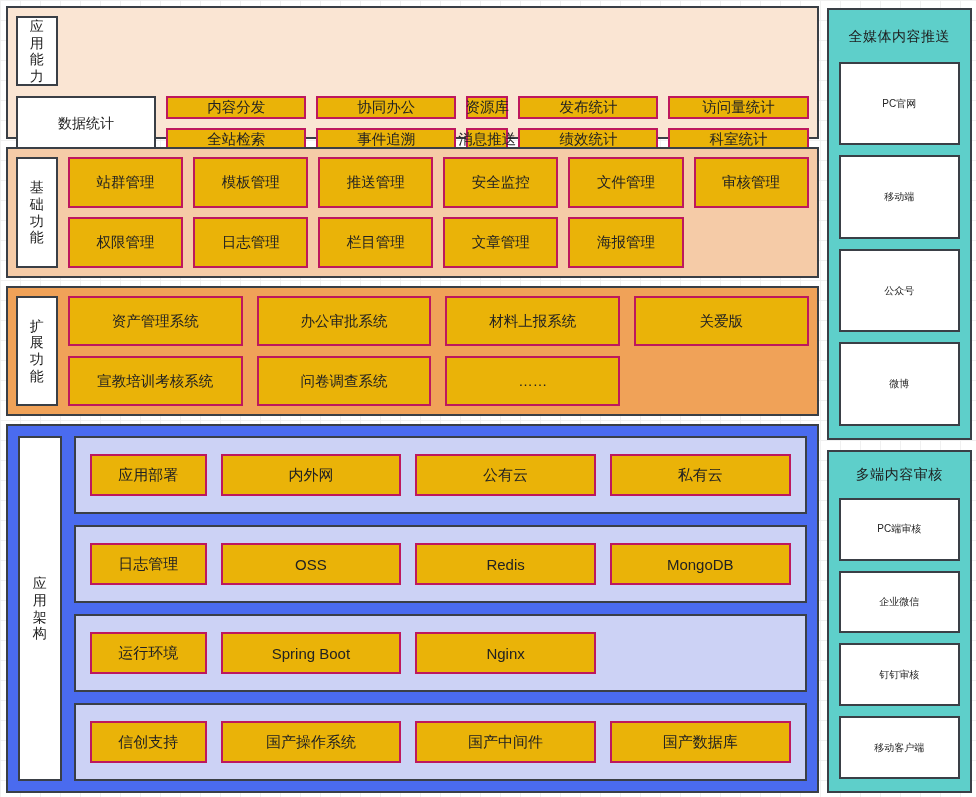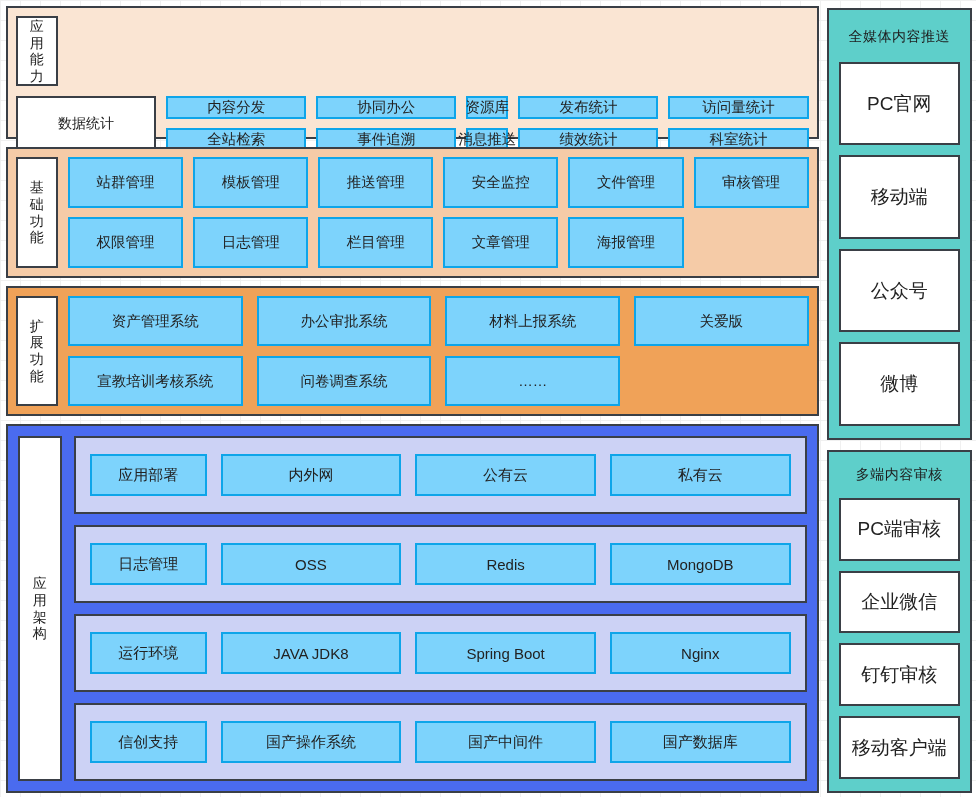--- a/index.html
+++ b/index.html
@@ -70,22 +70,22 @@
     justify-content: center;
     text-align: center;
     font-size: 14px;
     line-height: 1.18;
     letter-spacing: 0.5px;
     writing-mode: horizontal-tb;
     word-break: break-all;
     padding: 0 8px;
   }
   .cell {
-    background: #7dd3fc;
-    border: 2px solid #0ea5e9;
+    background: #eab308;
+    border: 2px solid #be185d;
     display: flex;
     align-items: center;
     justify-content: center;
     font-size: 14.5px;
     text-align: center;
     white-space: nowrap;
   }
 
   
   .row1-wrap {
@@ -181,21 +181,21 @@
     letter-spacing: 0.5px;
   }
   .panel-2 .panel-title { padding: 2px 0 4px 0; }
   .panel-item {
     flex: 1 1 0;
     background: #ffffff;
     border: 2px solid #3a3f46;
     display: flex;
     align-items: center;
     justify-content: center;
-    font-size: 19px;
+    font-size: 10px;
     white-space: nowrap;
   }
 </style>
 </head>
 <body>
 
 <div class="canvas">
 
   <div class="left-col">
 
@@ -262,21 +262,20 @@
 
         <div class="lav-row">
           <div class="cell">日志管理</div>
           <div class="cell">OSS</div>
           <div class="cell">Redis</div>
           <div class="cell">MongoDB</div>
         </div>
 
         <div class="lav-row">
           <div class="cell">运行环境</div>
-          <div class="cell">JAVA JDK8</div>
           <div class="cell">Spring Boot</div>
           <div class="cell">Nginx</div>
         </div>
 
         <div class="lav-row">
           <div class="cell">信创支持</div>
           <div class="cell">国产操作系统</div>
           <div class="cell">国产中间件</div>
           <div class="cell">国产数据库</div>
         </div>

